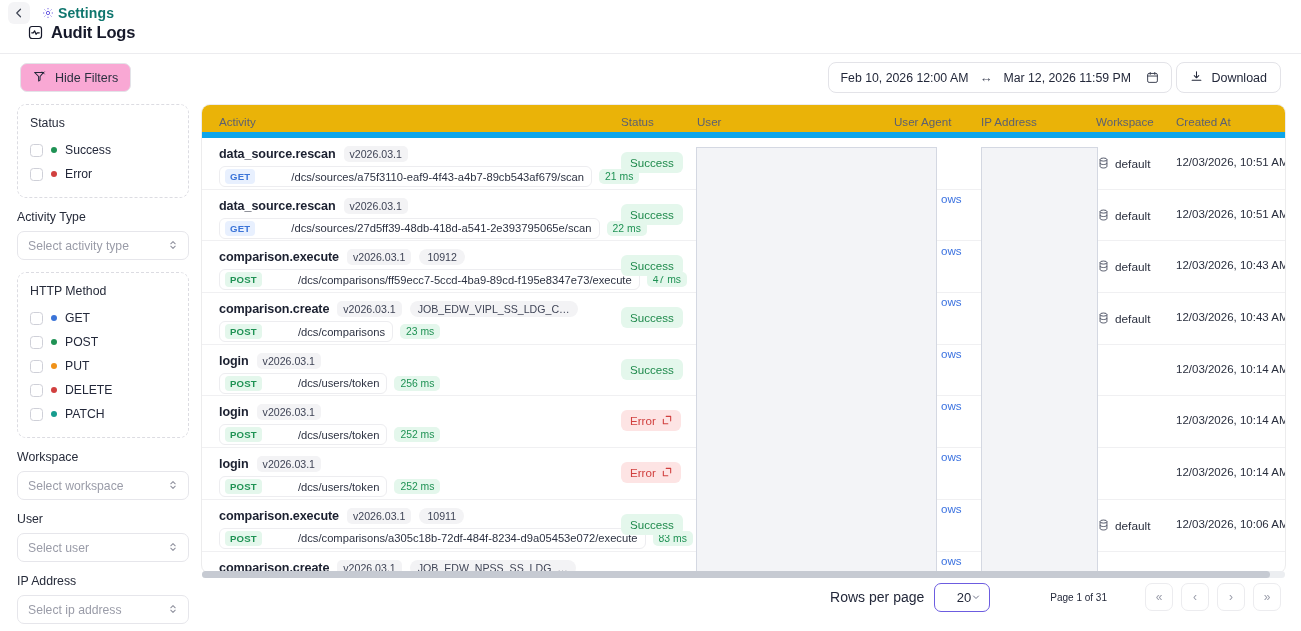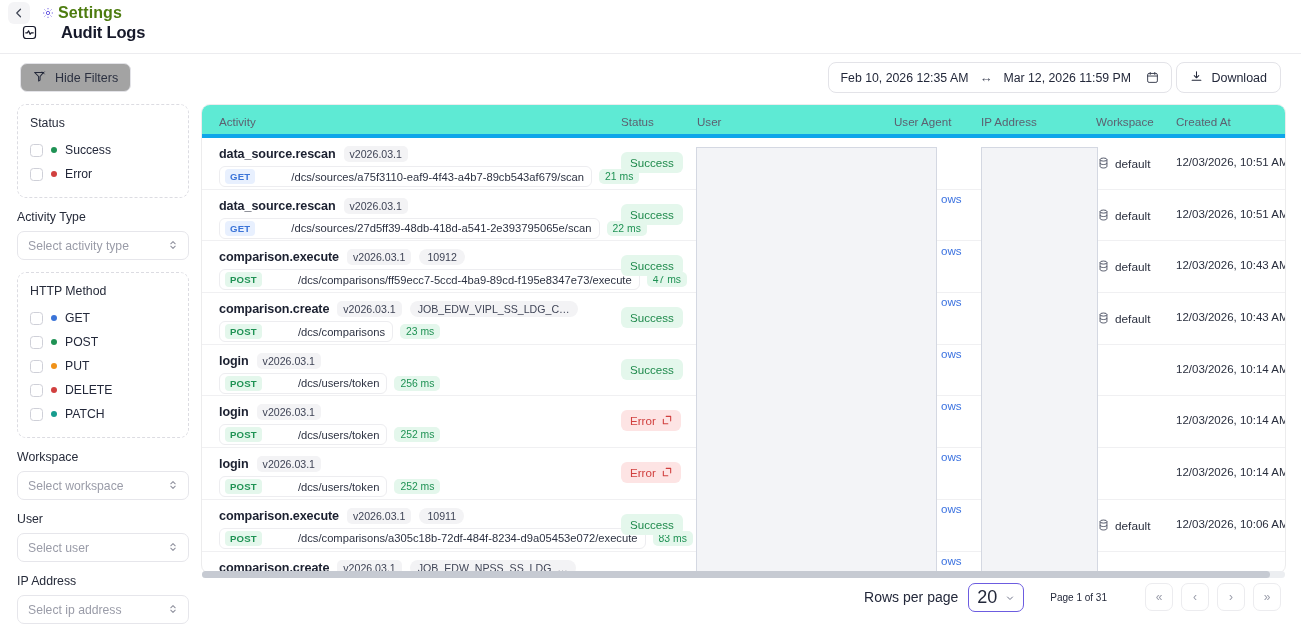--- a/index.html
+++ b/index.html
@@ -14,32 +14,32 @@
 
   
   .topbar { position: absolute; left: 0; top: 0; width: 1301px; height: 54px; background: #fff; }
   .breadcrumb { position: absolute; left: 8px; top: 0px; display: flex; align-items: center; height: 26px; gap: 4px; }
   .back-btn {
     width: 22px; height: 22px; border-radius: 6px; background: #f4f4f6;
     display: flex; align-items: center; justify-content: center;
     color: #3d4352; font-size: 13px; cursor: pointer;
   }
   .crumb-gear { margin-left: 8px; display: flex; align-items: center; color: #6c5ce0; }
-  .crumb-link { font-size: 16px; color: #4d7c0f; font-weight: 600; letter-spacing: .1px; cursor: pointer; }
-  .page-title-row { position: absolute; left: 22px; top: 23px; display: flex; align-items: center; gap: 24px; }
+  .crumb-link { font-size: 14px; color: #0f766e; font-weight: 600; letter-spacing: .1px; cursor: pointer; }
+  .page-title-row { position: absolute; left: 28px; top: 23px; display: flex; align-items: center; gap: 8px; }
   .title-icon { width: 15px; height: 15px; display: flex; align-items: center; justify-content: center; }
   .page-title { font-size: 16.5px; font-weight: 700; color: #16192a; letter-spacing: -.2px; }
   .topbar-sep { position: absolute; left: 0; top: 53px; width: 1301px; height: 1px; background: #ececef; }
 
   
   .toolbar { position: absolute; left: 0; top: 54px; width: 1301px; height: 45px; }
   .hide-filters {
     position: absolute; left: 20px; top: 9px; height: 29px; padding: 0 12px;
     display: flex; align-items: center; gap: 9px;
-    background: #a3a3a3; border: 1px solid #e3e3e8; border-radius: 7px;
+    background: #f9a8d4; border: 1px solid #e3e3e8; border-radius: 7px;
     font-size: 12.5px; color: #2b3040; cursor: pointer;
   }
   .daterange {
     position: absolute; right: 129px; top: 8px; height: 31px; padding: 0 12px;
     display: flex; align-items: center; gap: 11px;
     background: #fff; border: 1px solid #e3e3e8; border-radius: 8px;
     font-size: 12.3px; color: #23283a; cursor: pointer;
   }
   .dr-arrow { color: #4a4f60; font-size: 13px; }
   .dr-cal { margin-left: 4px; color: #3b4050; display: flex; align-items: center; }
@@ -66,21 +66,21 @@
   }
   .fselect span.ph { font-size: 12.2px; color: #9a9ca8; }
   .chev { color: #8d8f9c; font-size: 10px; line-height: 1; }
 
   
   .table-wrap {
     position: absolute; left: 201px; top: 104px; width: 1085px; height: 470px;
     background: #fff; border: 1px solid #ececed; border-radius: 9px; overflow: hidden;
   }
   .thead {
-    height: 33px; background: #5eead4; border-bottom: 4px solid #0ea5e9;
+    height: 33px; background: #eab308; border-bottom: 6px solid #0ea5e9;
     position: relative;
   }
   .th { position: absolute; top: 10px; font-size: 11.6px; color: #5c6170; }
   .tbody { position: relative; }
   .trow { position: relative; height: 51.7px; border-bottom: 1px solid #f0f0f2; }
   .trow.partial { height: 28px; border-bottom: none; }
   .act-line1 { position: absolute; left: 17px; top: 8px; display: flex; align-items: center; gap: 8px; }
   .act-name { font-size: 12.6px; font-weight: 600; color: #1b2030; letter-spacing: -.1px; }
   .chip-ver {
     background: #f3f3f5; border-radius: 5px; padding: 2px 6px;
@@ -120,22 +120,22 @@
     position: absolute; left: 202px; top: 571px; width: 1083px; height: 7px;
     background: #eceef1; border-radius: 4px;
   }
   .hscroll-thumb { position: absolute; left: 0; top: 0; width: 1068px; height: 7px; background: #c6cad2; border-radius: 4px; }
 
   
   .pagination { position: absolute; right: 20px; top: 580px; display: flex; align-items: center; gap: 0; height: 34px; }
   .rpp-label { font-size: 14px; color: #23283a; margin-right: 10px; }
   .rpp-select {
     height: 29px; width: 56px; border: 1.5px solid #6c5ce0; border-radius: 7px; background: #fff;
-    display: flex; align-items: center; justify-content: space-between; padding: 0 8px;
-    font-size: 18px; color: #23283a; cursor: pointer; margin-right: 26px;
+    display: flex; align-items: center; justify-content: flex-end; padding: 0 8px;
+    font-size: 13px; color: #23283a; cursor: pointer; margin-right: 60px;
   }
   .page-of { font-size: 10px; color: #23283a; margin-right: 38px; }
   .pgbtns { display: flex; gap: 8px; }
   .pgbtn {
     width: 28px; height: 28px; border: 1px solid #ececef; border-radius: 7px; background: #fff;
     display: flex; align-items: center; justify-content: center; color: #9b9eab; font-size: 12px; cursor: pointer;
   }
 </style>
 </head>
 <body>
@@ -174,21 +174,21 @@
       <span>
         <svg width="13" height="13" viewBox="0 0 16 16" fill="none" stroke="#23283a" stroke-width="1.25" stroke-linecap="round" stroke-linejoin="round">
           <path d="M2 3h11l-4.3 5v4.4L6.9 13.6V8L2 3z"></path>
           <path d="M11.4 2.3l2.6 2.6M14 2.3l-2.6 2.6" stroke-width="1"></path>
         </svg>
       </span>
       <span>Hide Filters</span>
     </div>
 
     <div class="daterange">
-      <span>Feb 10, 2026 12:35 AM</span>
+      <span>Feb 10, 2026 12:00 AM</span>
       <span class="dr-arrow">↔</span>
       <span>Mar 12, 2026 11:59 PM</span>
       <span class="dr-cal">
         <svg width="13" height="13" viewBox="0 0 16 16" fill="none" stroke="#3b4050" stroke-width="1.2">
           <rect x="2" y="3" width="12" height="11" rx="1.8"></rect>
           <path d="M2 6.2h12M5.2 1.8v2.4M10.8 1.8v2.4" stroke-linecap="round"></path>
         </svg>
       </span>
     </div>
 

